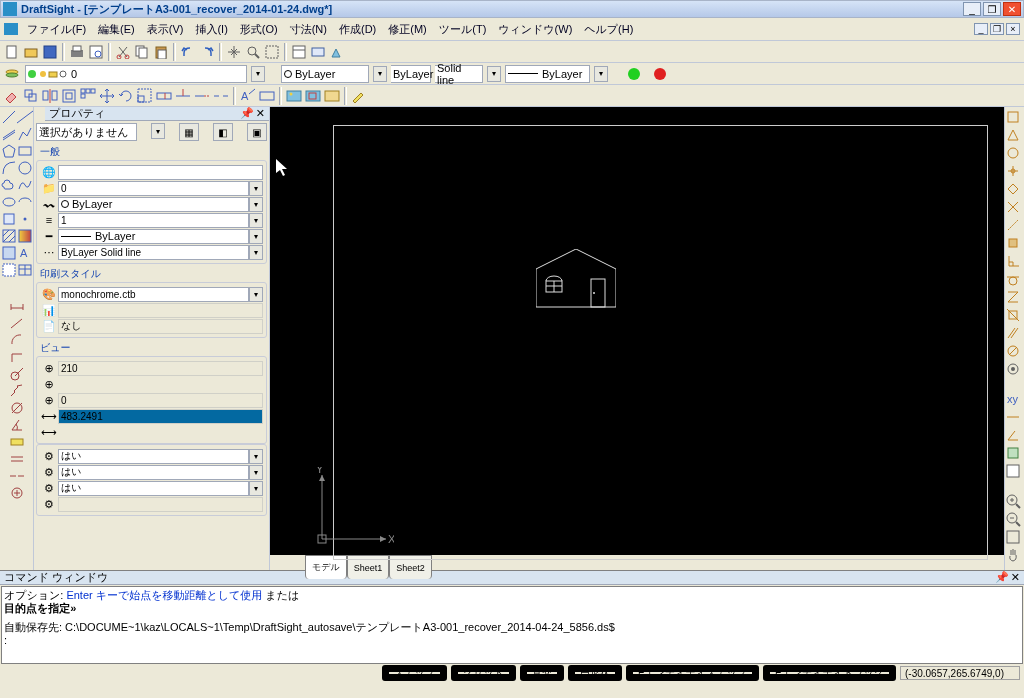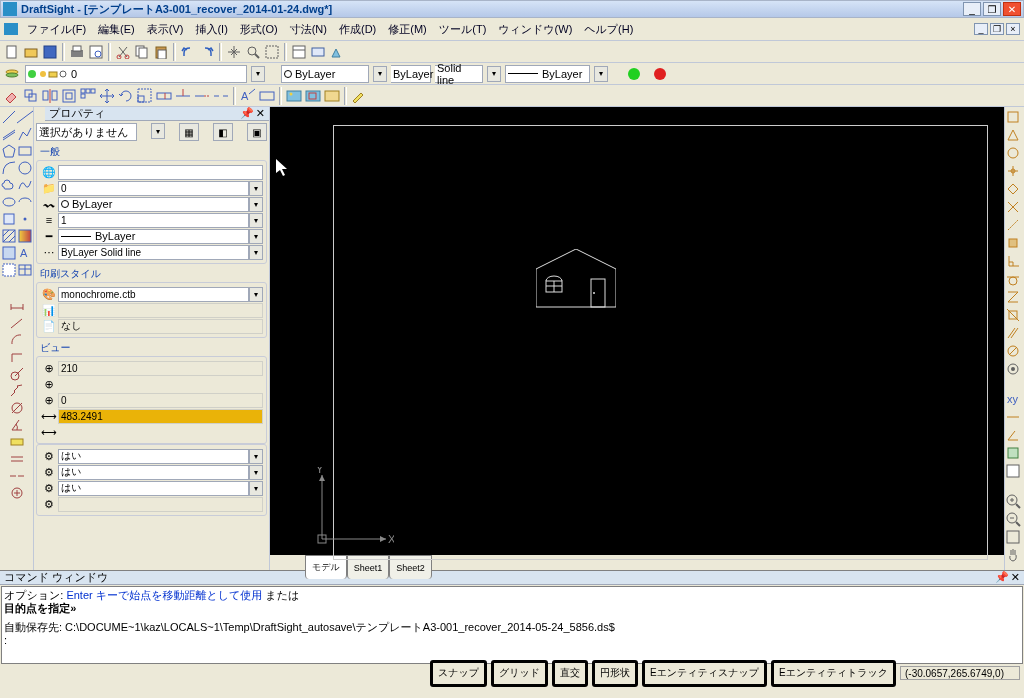--- a/index.html
+++ b/index.html
@@ -50,21 +50,21 @@
 .axis { position:absolute; left:44px; bottom:8px; }
 .tabs { height:15px;display:flex;padding-left:35px;gap:0;background:#ece9d8; }
 .tab { border:1px solid #808080;background:#f0f0e8;padding:0 6px;height:24px;font-size:9px;display:flex;align-items:center;border-bottom:none;border-radius:0 0 4px 4px;}
 .tab.active { background:#fff; }
 .cmd-window { border-top: 1px solid #808080; }
 .cmd-header { height:14px;background:#d8e4f0;border-bottom:1px solid #a0a8b8;display:flex;align-items:center;padding:0 4px;font-size:10px;}
 .cmd-header .pin { margin-left:auto;display:flex;gap:2px;font-size:9px;}
 .cmd-body { height:78px;background:#fff;border:1px solid #808080;margin:1px;padding:2px;font-size:10px;line-height:13px;overflow:hidden;}
 .cmd-body .blue { color:#0030d0; }
 .statusbar { height:16px;display:flex;align-items:center;padding:0 4px;gap:4px;justify-content:flex-end;}
-.stat-btn { border:3px solid #000000;border-radius:3px;padding:0 5px;height:27px;background:#ece9d8;font-size:10px;display:flex;align-items:center;}
+.stat-btn { border:7px solid #000000;border-radius:3px;padding:0 5px;height:16px;background:#ece9d8;font-size:10px;display:flex;align-items:center;}
 .coords { border:1px solid #a0a0a0;padding:0 4px;height:14px;font-size:10px;display:flex;align-items:center;min-width:120px;}
 svg { display:block; }
 </style>
 </head>
 <body>
 
 <div class="titlebar">
   <div class="titlebar-icon"></div>
   <span class="titlebar-text">DraftSight - [テンプレートA3-001_recover_2014-01-24.dwg*]</span>
   <div class="titlebar-btns">
@@ -637,21 +637,21 @@
           </div>
         <div class="prop-row">
             <div class="prop-ico">⊕</div>
           </div>
         <div class="prop-row">
             <div class="prop-ico">⊕</div>
             <div class="prop-field" style="background:#ece9d8;border-color:#d0d0c8;">0</div>
           </div>
         <div class="prop-row">
             <div class="prop-ico">⟷</div>
-            <div class="prop-field" style="background:#eab308;border-color:#d0d0c8;">483.2491</div>
+            <div class="prop-field" style="background:#0369a1;border-color:#d0d0c8;">483.2491</div>
           </div>
         <div class="prop-row">
             <div class="prop-ico">⟷</div>
           </div>
       </div>
 
       <div class="group-box">
         <div class="prop-row">
             <div class="prop-ico">⚙</div>
             <div class="prop-field">はい</div>
@@ -851,21 +851,21 @@
     <span>コマンド ウィンドウ</span>
     <div class="pin">
         <span>📌</span>
         <span>✕</span>
       </div>
   </div>
   <div class="cmd-body">
     <div><span>オプション: </span><span class="blue">Enter キーで始点を移動距離として使用</span><span> または</span></div>
     <div><b>目的点を指定»</b></div>
     <div style="height:6px;"></div>
-    <div>自動保存先: C:\DOCUME~1\kaz\LOCALS~1\Temp\DraftSight_autosave\テンプレートA3-001_recover_2014-05-24_5856.ds$</div>
+    <div>自動保存先: C:\DOCUME~1\kaz\LOCALS~1\Temp\DraftSight_autosave\テンプレートA3-001_recover_2014-04-24_5856.ds$</div>
     <div>:</div>
   </div>
 </div>
 
 <div class="statusbar">
   <div class="stat-btn">スナップ</div>
   <div class="stat-btn">グリッド</div>
   <div class="stat-btn">直交</div>
   <div class="stat-btn">円形状</div>
   <div class="stat-btn">Eエンティティスナップ</div>

